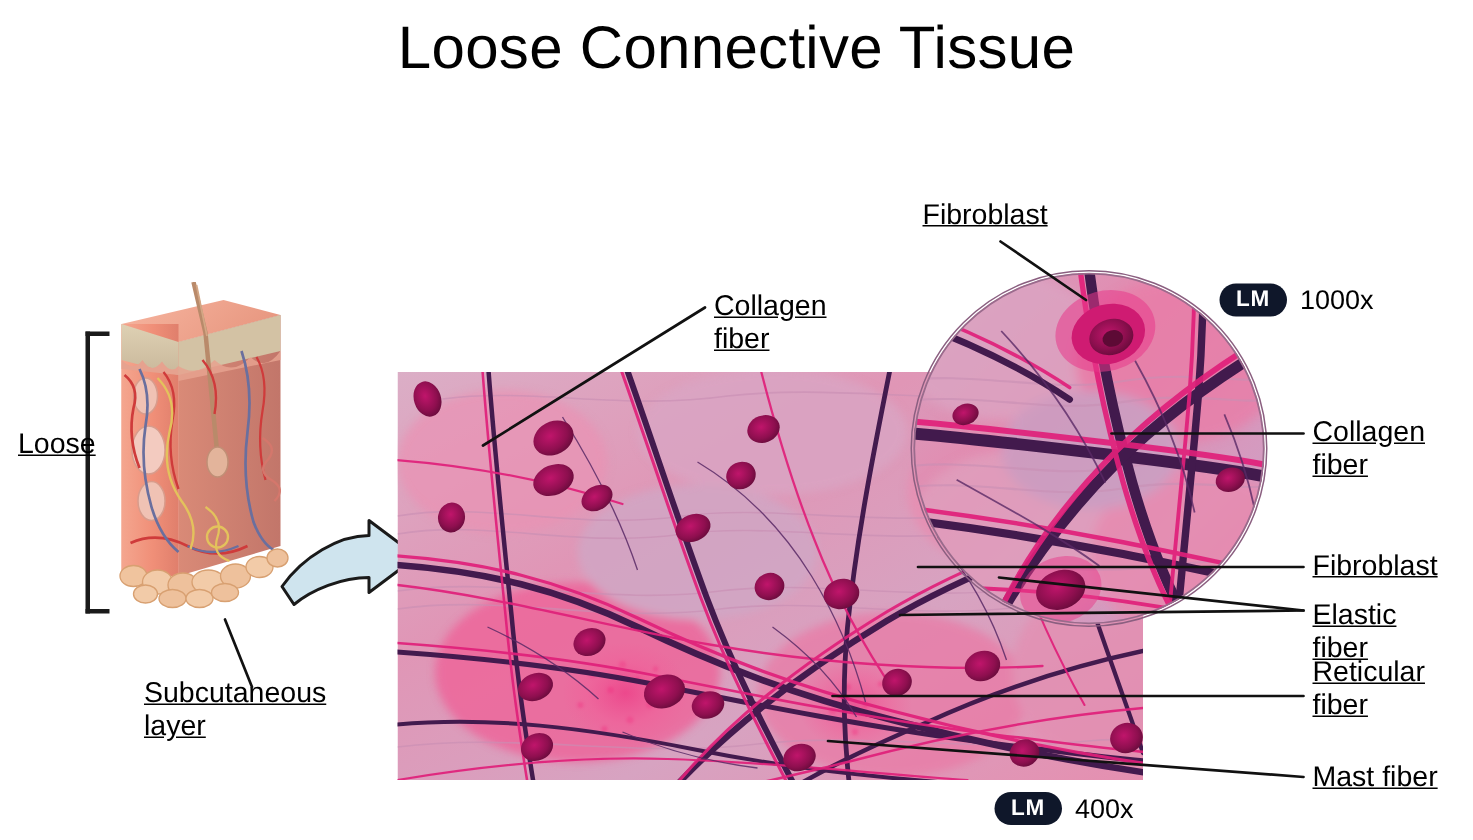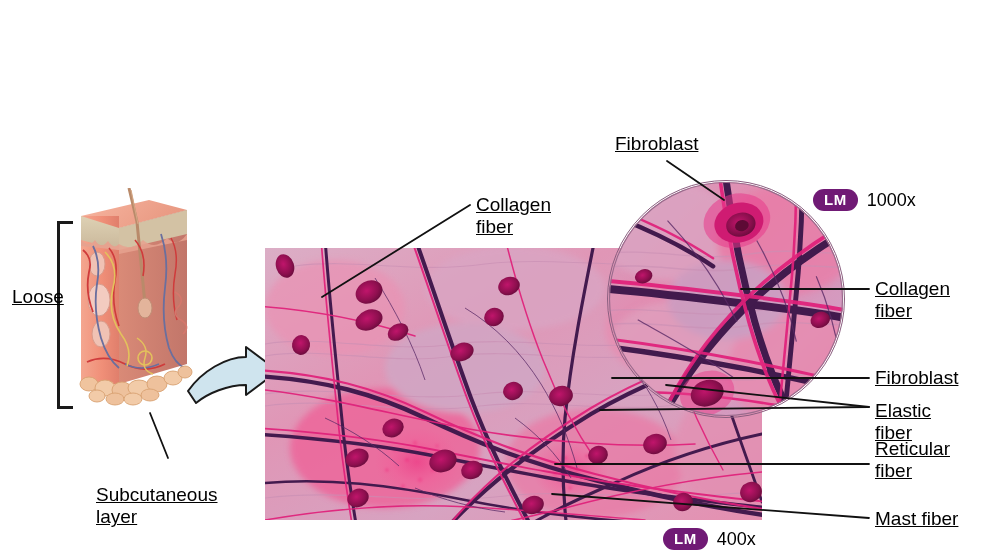--- a/index.html
+++ b/index.html
@@ -66,21 +66,20 @@
     width: 13px;
     height: 182px;
     border-left: 3px solid #1a1a1a;
     border-top: 3px solid #1a1a1a;
     border-bottom: 3px solid #1a1a1a;
   }
   #subcutaneous-label {
     left: 96px;
     top: 452px;
     text-align: left;
-    margin-top: 32px;
   }
 
   
   #micrograph {
     position: absolute;
     left: 265px;
     top: 248px;
     width: 497px;
     height: 272px;
     overflow: hidden;
@@ -98,21 +97,21 @@
   }
 
   
   .lm-badge {
     position: absolute;
     display: flex;
     align-items: center;
     gap: 9px;
   }
   .lm-pill {
-    background: #701a75;
+    background: #0f172a;
     color: #ffffff;
     font-size: 15px;
     font-weight: 700;
     letter-spacing: 0.5px;
     padding: 3px 11px 4px 11px;
     border-radius: 11px;
     line-height: 1;
   }
   .lm-mag {
     font-size: 18px;
@@ -140,20 +139,21 @@
 
   
   #lbl-collagen-top { left: 476px; top: 194px; }
   #lbl-fibroblast-top { left: 615px; top: 133px; }
 </style>
 </head>
 <body>
 
 <div id="stage">
 
+  <div id="slide-title">Loose Connective Tissue</div>
 
   <svg id="skin-figure" viewBox="0 0 118 232">
     <defs>
       <linearGradient id="dermisGrad" x1="0" y1="0" x2="1" y2="0">
         <stop offset="0" stop-color="#f4a68f"></stop>
         <stop offset="0.55" stop-color="#f08f78"></stop>
         <stop offset="1" stop-color="#e07f6c"></stop>
       </linearGradient>
       <linearGradient id="epiTop" x1="0" y1="0" x2="1" y2="0.3">
         <stop offset="0" stop-color="#f7b5a0"></stop>

